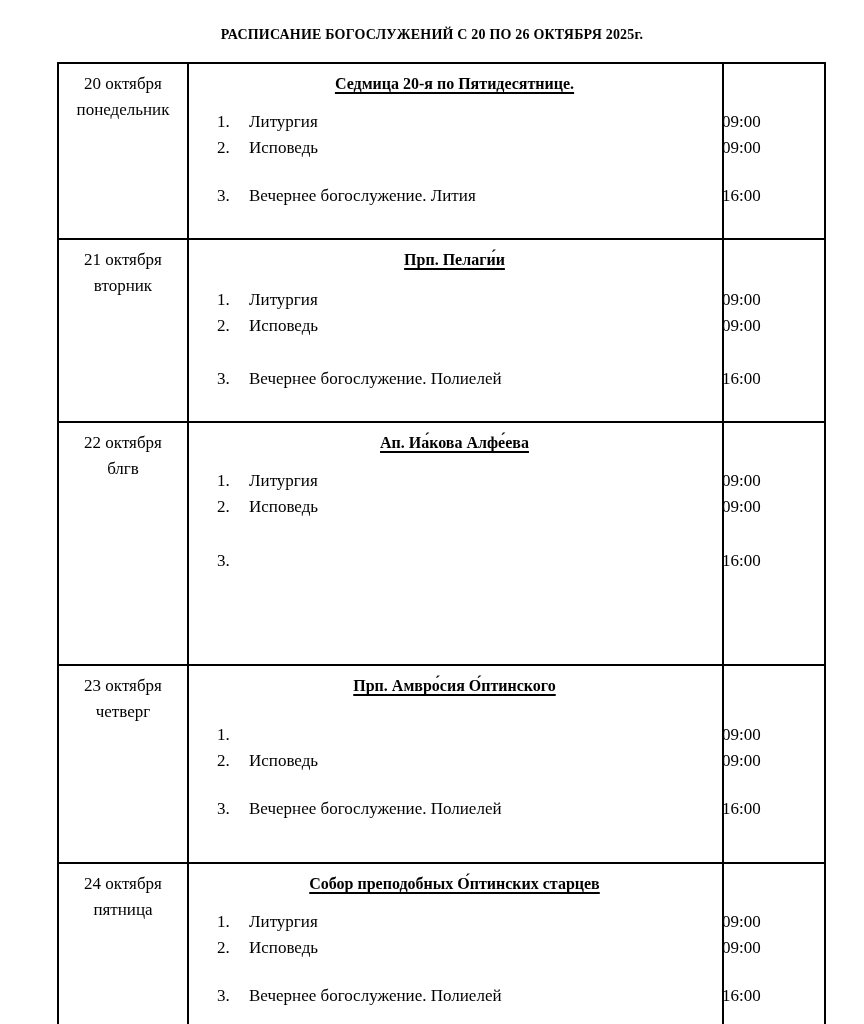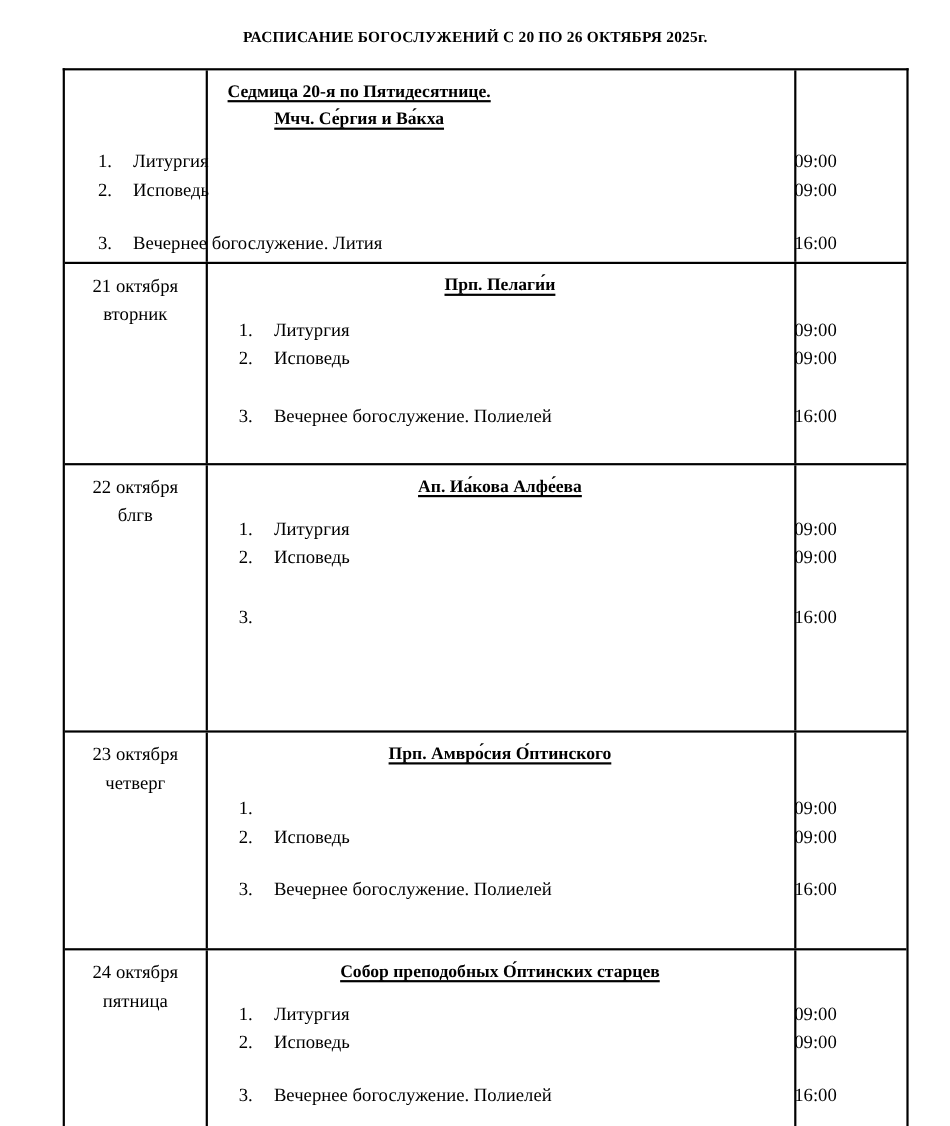--- a/index.html
+++ b/index.html
@@ -110,24 +110,27 @@
     font-size: 17px;
   }
 </style>
 </head>
 <body>
 
 <div class="page">
   <div class="doc-title">РАСПИСАНИЕ БОГОСЛУЖЕНИЙ С 20 ПО 26 ОКТЯБРЯ 2025г.</div>
   <div class="schedule-table">
       <div class="day-row">
+        <div class="date-cell">
+          <div>20 октября</div>
+          <div>понедельник</div>
+        </div>
         <div class="row-body">
           <div class="row-heading">
             <div><span class="heading-line">Седмица 20-я по Пятидесятнице.</span></div>
-            <div><span class="heading-line">Мчч. Се́ргия и Ва́кха</span></div>
           </div>
           <div class="items">
             <div class="service-item">
               <div class="item-num">1.</div>
               <div class="item-text">Литургия</div>
               <div class="item-time">09:00</div>
             </div>
             <div class="service-item">
               <div class="item-num">2.</div>
               <div class="item-text">Исповедь</div>

